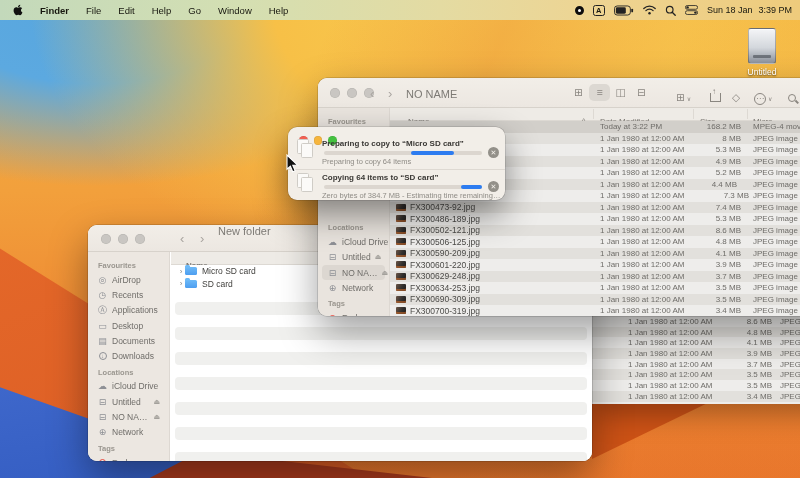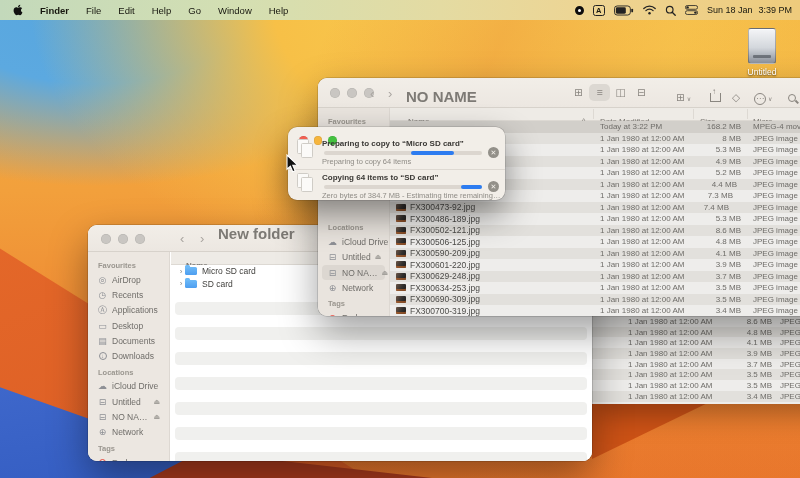--- a/index.html
+++ b/index.html
@@ -39,21 +39,21 @@
   #desk-icon .drive::after{content:"";display:block;margin:26px auto 0;width:18px;height:3px;border-radius:1px;background:rgba(60,65,72,.55);}
   #desk-icon .lbl{margin-top:3px;font-size:8.5px;color:#fff;text-shadow:0 1px 2px rgba(0,0,0,.75);}
 
   
   .window{position:absolute;border-radius:9px;overflow:hidden;box-shadow:0 16px 38px rgba(0,0,0,.38),0 0 0 0.5px rgba(0,0,0,.25);}
   .titlebar{position:relative;background:linear-gradient(180deg,#f2eee8,#ece7e1);border-bottom:1px solid #d7d2cb;box-sizing:border-box;}
   .lights{position:absolute;display:flex;gap:7px;}
   .light{width:10px;height:10px;border-radius:50%;background:#c9c6c2;box-shadow:inset 0 0 0 .5px rgba(0,0,0,.12);}
   .light.red{background:#f35f51;} .light.yellow{background:#f6b53d;} .light.green{background:#44c13f;}
   .navchev{position:absolute;font-size:13px;color:#a9a5a0;font-weight:400;line-height:1;}
-  .wtitle{position:absolute;font-size:15px;font-weight:700;color:#7d7a75;}
+  .wtitle{position:absolute;font-size:11px;font-weight:400;color:#7d7a75;}
   .sb{position:absolute;box-sizing:border-box;padding-top:5px;font-size:8.5px;color:#6f6d69;}
   .sb-label{padding:4px 0 2px 10px;font-size:7.5px;font-weight:700;color:#9a968f;}
   .sb-item{display:flex;align-items:center;gap:4px;height:15.3px;margin:0 4px;padding:0 5px;border-radius:4px;white-space:nowrap;}
   .sb-item.sel{background:#dcd7d1;}
   .sb-item .eject{margin-left:auto;font-size:7px;color:#a3a09b;}
   .sb-spacer{height:76px;}
   .colheader{position:absolute;box-sizing:border-box;background:#eeebe6;border-bottom:1px solid #ddd9d3;font-size:8px;color:#7c7974;}
   .colheader .hd{position:absolute;top:9px;}
   .colheader .vsep{position:absolute;top:1px;bottom:1px;width:1px;background:#ddd9d3;}
 
@@ -370,28 +370,28 @@
           <span class="sz" style="left: 296px; width: 55px;">5.2 MB</span>
           <span class="kd" style="left: 363px;">JPEG image</span>
         </div>
         <div class="frow" style="height: 11.5px; background: rgb(226, 224, 220);">
           <span class="dt" style="left: 210px;">1 Jan 1980 at 12:00 AM</span>
           <span class="sz" style="left: 292px; width: 55px;">4.4 MB</span>
           <span class="kd" style="left: 363px;">JPEG image</span>
         </div>
         <div class="frow" style="height: 11.5px; background: rgb(238, 237, 235);">
           <span class="dt" style="left: 210px;">1 Jan 1980 at 12:00 AM</span>
-          <span class="sz" style="left: 288px; width: 55px;">7.3 MB</span>
+          <span class="sz" style="left: 304px; width: 55px;">7.3 MB</span>
           <span class="kd" style="left: 363px;">JPEG image</span>
         </div>
         <div class="frow" style="height: 11.5px; background: rgb(226, 224, 220);">
           <span class="thumb"></span>
           <span class="nm">FX300473-92.jpg</span>
           <span class="dt" style="left: 210px;">1 Jan 1980 at 12:00 AM</span>
-          <span class="sz" style="left: 284px; width: 55px;">7.4 MB</span>
+          <span class="sz" style="left: 296px; width: 55px;">7.4 MB</span>
           <span class="kd" style="left: 363px;">JPEG image</span>
         </div>
         <div class="frow" style="height: 11.5px; background: rgb(238, 237, 235);">
           <span class="thumb"></span>
           <span class="nm">FX300486-189.jpg</span>
           <span class="dt" style="left: 210px;">1 Jan 1980 at 12:00 AM</span>
           <span class="sz" style="left: 296px; width: 55px;">5.3 MB</span>
           <span class="kd" style="left: 363px;">JPEG image</span>
         </div>
         <div class="frow" style="height: 11.5px; background: rgb(226, 224, 220);">

